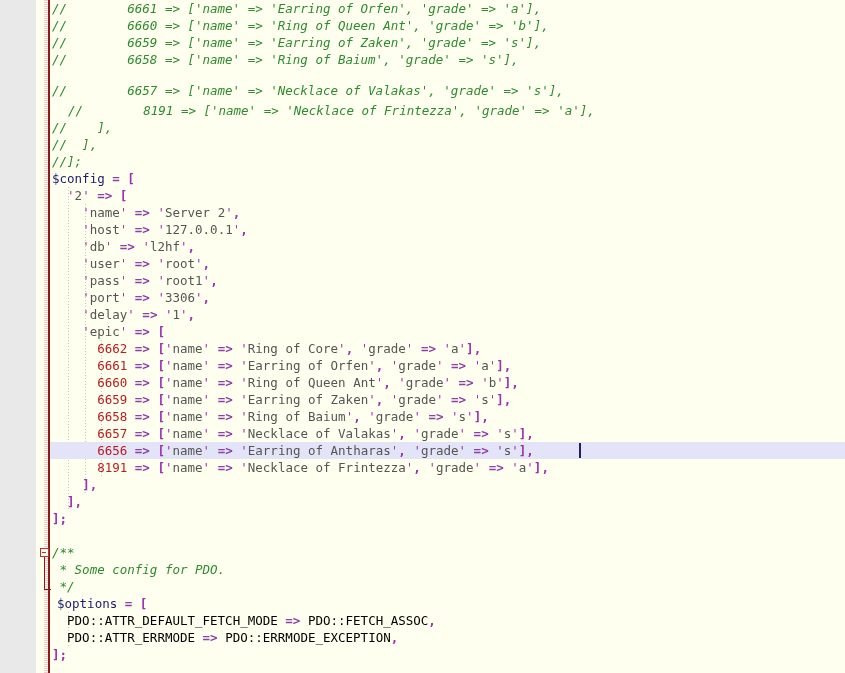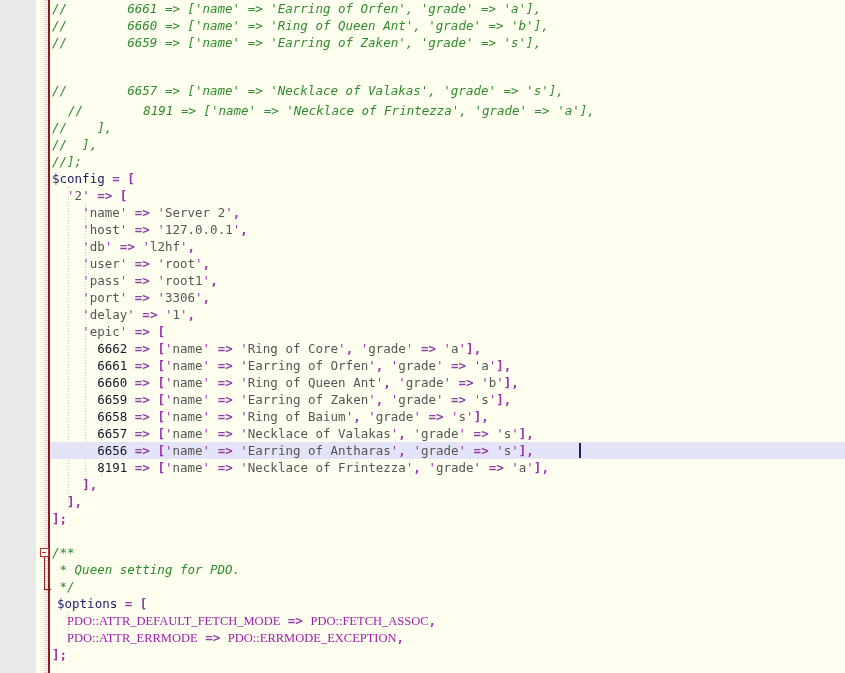--- a/index.html
+++ b/index.html
@@ -132,22 +132,22 @@
         rgba(0,0,0,0) 1px, rgba(0,0,0,0) 3px);
     z-index: 1;
   }
   
   .cmt  { color: #2E8B2E; font-style: italic; }
   .var  { color: #1A1A6E; font-weight: normal; }
   .op   { color: #8E3FA8; font-weight: bold; }
   .pun  { color: #9B30B0; font-weight: bold; }
   .str  { color: #555555; }
   .quo  { color: #A030B8; }
-  .num  { color: #0f172a; }
-  .konst{ color: #a21caf; font-family: Liberation Serif, serif; }
+  .num  { color: #b91c1c; }
+  .konst{ color: #000000; }
   .plain{ color: #303030; }
   
   .caret {
     position: absolute;
     width: 1.5px;
     height: 15px;
     background: #202060;
     z-index: 7;
   }
 </style>
@@ -158,21 +158,21 @@
 
   <div class="gutter"></div>
   <div class="gutter-gap"></div>
   <div class="gutter-stripe"></div>
   <div class="margin-line"></div>
 
   <div class="code">
       <div class="line" style="top: 0px; position: absolute; left: 0px; width: 679px;"><span class="ln">38</span><span class="txt"><span class="cmt">//        6661 =&gt; ['name' =&gt; 'Earring of Orfen', 'grade' =&gt; 'a'],</span></span></div>
       <div class="line" style="top: 17px; position: absolute; left: 0px; width: 845px;"><span class="ln">39</span><span class="txt"><span class="cmt">//        6660 =&gt; ['name' =&gt; 'Ring of Queen Ant', 'grade' =&gt; 'b'],</span></span></div>
       <div class="line" style="top: 34px; position: absolute; left: 0px; width: 845px;"><span class="ln">40</span><span class="txt"><span class="cmt">//        6659 =&gt; ['name' =&gt; 'Earring of Zaken', 'grade' =&gt; 's'],</span></span></div>
-      <div class="line" style="top: 51px; position: absolute; left: 0px; width: 845px;"><span class="ln">41</span></div>
+      <div class="line" style="top: 51px; position: absolute; left: 0px; width: 845px;"><span class="ln">41</span><span class="txt"><span class="cmt">//        6658 =&gt; ['name' =&gt; 'Ring of Baium', 'grade' =&gt; 's'],</span></span></div>
       <div class="line" style="top: 68px; position: absolute; left: 0px; width: 845px; margin-top: 14px;"><span class="ln">42</span><span class="txt"><span class="cmt">//        6657 =&gt; ['name' =&gt; 'Necklace of Valakas', 'grade' =&gt; 's'],</span></span></div>
       <div class="line" style="top: 85px; position: absolute; left: 0px; width: 845px;"><span class="ln">43</span></div>
       <div class="line" style="top: 102px; position: absolute; left: 16px; width: 845px;"><span class="ln">44</span><span class="txt"><span class="cmt">//        8191 =&gt; ['name' =&gt; 'Necklace of Frintezza', 'grade' =&gt; 'a'],</span></span></div>
       <div class="line" style="top: 119px; position: absolute; left: 0px; width: 845px;"><span class="ln">45</span><span class="txt"><span class="cmt">//    ],</span></span></div>
       <div class="line" style="top: 136px; position: absolute; left: 0px; width: 845px;"><span class="ln">46</span><span class="txt"><span class="cmt">//  ],</span></span></div>
       <div class="line" style="top: 153px; position: absolute; left: 0px; width: 845px;"><span class="ln">47</span><span class="txt"><span class="cmt">//];</span></span></div>
       <div class="line" style="top: 170px; position: absolute; left: 0px; width: 845px;"><span class="ln">48</span><span class="txt"><span class="var">$config</span><span class="plain"> </span><span class="op">=</span><span class="plain"> </span><span class="pun">[</span></span></div>
       <div class="line" style="top: 187px; position: absolute; left: 0px; width: 845px;"><span class="ln">49</span><span class="txt"><span class="plain"> </span><span class="plain"> </span><span class="quo">'</span><span class="str">2</span><span class="quo">'</span><span class="plain"> </span><span class="op">=&gt;</span><span class="plain"> </span><span class="pun">[</span></span></div>
       <div class="line" style="top: 204px; position: absolute; left: 0px; width: 845px;"><span class="ln">50</span><span class="txt"><span class="plain"> </span><span class="plain"> </span><span class="plain"> </span><span class="plain"> </span><span class="quo">'</span><span class="str">name</span><span class="quo">'</span><span class="plain"> </span><span class="op">=&gt;</span><span class="plain"> </span><span class="quo">'</span><span class="str">Server 2</span><span class="quo">'</span><span class="pun">,</span></span></div>
       <div class="line" style="top: 221px; position: absolute; left: 0px; width: 845px;"><span class="ln">51</span><span class="txt"><span class="plain"> </span><span class="plain"> </span><span class="plain"> </span><span class="plain"> </span><span class="quo">'</span><span class="str">host</span><span class="quo">'</span><span class="plain"> </span><span class="op">=&gt;</span><span class="plain"> </span><span class="quo">'</span><span class="str">127.0.0.1</span><span class="quo">'</span><span class="pun">,</span></span></div>
@@ -188,21 +188,21 @@
       <div class="line" style="top: 391px; position: absolute; left: 0px; width: 845px;"><span class="ln">61</span><span class="txt"><span class="plain"> </span><span class="plain"> </span><span class="plain"> </span><span class="plain"> </span><span class="plain"> </span><span class="plain"> </span><span class="num">6659</span><span class="plain"> </span><span class="op">=&gt;</span><span class="plain"> </span><span class="pun">[</span><span class="quo">'</span><span class="str">name</span><span class="quo">'</span><span class="plain"> </span><span class="op">=&gt;</span><span class="plain"> </span><span class="quo">'</span><span class="str">Earring of Zaken</span><span class="quo">'</span><span class="pun">,</span><span class="plain"> </span><span class="quo">'</span><span class="str">grade</span><span class="quo">'</span><span class="plain"> </span><span class="op">=&gt;</span><span class="plain"> </span><span class="quo">'</span><span class="str">s</span><span class="quo">'</span><span class="pun">]</span><span class="pun">,</span></span></div>
       <div class="line" style="top: 408px; position: absolute; left: 0px; width: 845px;"><span class="ln">62</span><span class="txt"><span class="plain"> </span><span class="plain"> </span><span class="plain"> </span><span class="plain"> </span><span class="plain"> </span><span class="plain"> </span><span class="num">6658</span><span class="plain"> </span><span class="op">=&gt;</span><span class="plain"> </span><span class="pun">[</span><span class="quo">'</span><span class="str">name</span><span class="quo">'</span><span class="plain"> </span><span class="op">=&gt;</span><span class="plain"> </span><span class="quo">'</span><span class="str">Ring of Baium</span><span class="quo">'</span><span class="pun">,</span><span class="plain"> </span><span class="quo">'</span><span class="str">grade</span><span class="quo">'</span><span class="plain"> </span><span class="op">=&gt;</span><span class="plain"> </span><span class="quo">'</span><span class="str">s</span><span class="quo">'</span><span class="pun">]</span><span class="pun">,</span></span></div>
       <div class="line" style="top: 425px; position: absolute; left: 0px; width: 845px;"><span class="ln">63</span><span class="txt"><span class="plain"> </span><span class="plain"> </span><span class="plain"> </span><span class="plain"> </span><span class="plain"> </span><span class="plain"> </span><span class="num">6657</span><span class="plain"> </span><span class="op">=&gt;</span><span class="plain"> </span><span class="pun">[</span><span class="quo">'</span><span class="str">name</span><span class="quo">'</span><span class="plain"> </span><span class="op">=&gt;</span><span class="plain"> </span><span class="quo">'</span><span class="str">Necklace of Valakas</span><span class="quo">'</span><span class="pun">,</span><span class="plain"> </span><span class="quo">'</span><span class="str">grade</span><span class="quo">'</span><span class="plain"> </span><span class="op">=&gt;</span><span class="plain"> </span><span class="quo">'</span><span class="str">s</span><span class="quo">'</span><span class="pun">]</span><span class="pun">,</span></span></div>
       <div class="line current" style="top: 442px; position: absolute; left: 0px; width: 845px;"><div class="line-hl"></div><span class="ln">64</span><span class="txt"><span class="plain"> </span><span class="plain"> </span><span class="plain"> </span><span class="plain"> </span><span class="plain"> </span><span class="plain"> </span><span class="num">6656</span><span class="plain"> </span><span class="op">=&gt;</span><span class="plain"> </span><span class="pun">[</span><span class="quo">'</span><span class="str">name</span><span class="quo">'</span><span class="plain"> </span><span class="op">=&gt;</span><span class="plain"> </span><span class="quo">'</span><span class="str">Earring of Antharas</span><span class="quo">'</span><span class="pun">,</span><span class="plain"> </span><span class="quo">'</span><span class="str">grade</span><span class="quo">'</span><span class="plain"> </span><span class="op">=&gt;</span><span class="plain"> </span><span class="quo">'</span><span class="str">s</span><span class="quo">'</span><span class="pun">]</span><span class="pun">,</span></span></div>
       <div class="line" style="top: 459px; position: absolute; left: 0px; width: 845px;"><span class="ln">65</span><span class="txt"><span class="plain"> </span><span class="plain"> </span><span class="plain"> </span><span class="plain"> </span><span class="plain"> </span><span class="plain"> </span><span class="num">8191</span><span class="plain"> </span><span class="op">=&gt;</span><span class="plain"> </span><span class="pun">[</span><span class="quo">'</span><span class="str">name</span><span class="quo">'</span><span class="plain"> </span><span class="op">=&gt;</span><span class="plain"> </span><span class="quo">'</span><span class="str">Necklace of Frintezza</span><span class="quo">'</span><span class="pun">,</span><span class="plain"> </span><span class="quo">'</span><span class="str">grade</span><span class="quo">'</span><span class="plain"> </span><span class="op">=&gt;</span><span class="plain"> </span><span class="quo">'</span><span class="str">a</span><span class="quo">'</span><span class="pun">]</span><span class="pun">,</span></span></div>
       <div class="line" style="top: 476px; position: absolute; left: 0px; width: 845px;"><span class="ln">66</span><span class="txt"><span class="plain"> </span><span class="plain"> </span><span class="plain"> </span><span class="plain"> </span><span class="pun">]</span><span class="pun">,</span></span></div>
       <div class="line" style="top: 493px; position: absolute; left: 0px; width: 845px;"><span class="ln">67</span><span class="txt"><span class="plain"> </span><span class="plain"> </span><span class="pun">]</span><span class="pun">,</span></span></div>
       <div class="line" style="top: 510px; position: absolute; left: 0px; width: 845px;"><span class="ln">68</span><span class="txt"><span class="pun">]</span><span class="pun">;</span></span></div>
       <div class="line" style="top: 527px; position: absolute; left: 0px; width: 845px;"><span class="ln">69</span><span class="txt"></span></div>
       <div class="line" style="top: 544px; position: absolute; left: 0px; width: 845px;"><span class="ln">70</span><span class="txt"><span class="cmt">/**</span></span></div>
-      <div class="line" style="top: 561px; position: absolute; left: 0px; width: 845px;"><span class="ln">71</span><span class="txt"><span class="cmt"> * Queen setting for PDO.</span></span></div>
+      <div class="line" style="top: 561px; position: absolute; left: 0px; width: 845px;"><span class="ln">71</span><span class="txt"><span class="cmt"> * Some config for PDO.</span></span></div>
       <div class="line" style="top: 578px; position: absolute; left: 0px; width: 845px;"><span class="ln">72</span><span class="txt"><span class="cmt"> */</span></span></div>
       <div class="line" style="top: 595px; position: absolute; left: 5px; width: 767px;"><span class="ln">73</span><span class="txt"><span class="var">$options</span><span class="plain"> </span><span class="op">=</span><span class="plain"> </span><span class="pun">[</span></span></div>
       <div class="line" style="top: 612px; position: absolute; left: 0px; width: 845px;"><span class="ln">74</span><span class="txt"><span class="plain"> </span><span class="plain"> </span><span class="konst">PDO</span><span class="konst">:</span><span class="konst">:</span><span class="konst">ATTR_DEFAULT_FETCH_MODE</span><span class="plain"> </span><span class="op">=&gt;</span><span class="plain"> </span><span class="konst">PDO</span><span class="konst">:</span><span class="konst">:</span><span class="konst">FETCH_ASSOC</span><span class="pun">,</span></span></div>
       <div class="line" style="top: 629px; position: absolute; left: 0px; width: 845px;"><span class="ln">75</span><span class="txt"><span class="plain"> </span><span class="plain"> </span><span class="konst">PDO</span><span class="konst">:</span><span class="konst">:</span><span class="konst">ATTR_ERRMODE</span><span class="plain"> </span><span class="op">=&gt;</span><span class="plain"> </span><span class="konst">PDO</span><span class="konst">:</span><span class="konst">:</span><span class="konst">ERRMODE_EXCEPTION</span><span class="pun">,</span></span></div>
       <div class="line" style="top: 646px; position: absolute; left: 0px; width: 845px;"><span class="ln">76</span><span class="txt"><span class="pun">]</span><span class="pun">;</span></span></div>
     </div>
 
 <div class="iguide" style="left: 68.48px; top: 187px; height: 323px;"></div>
     <div class="iguide" style="left: 84.96px; top: 204px; height: 289px;"></div>
     <div class="iguide" style="left: 101.44px; top: 340px; height: 136px;"></div>

